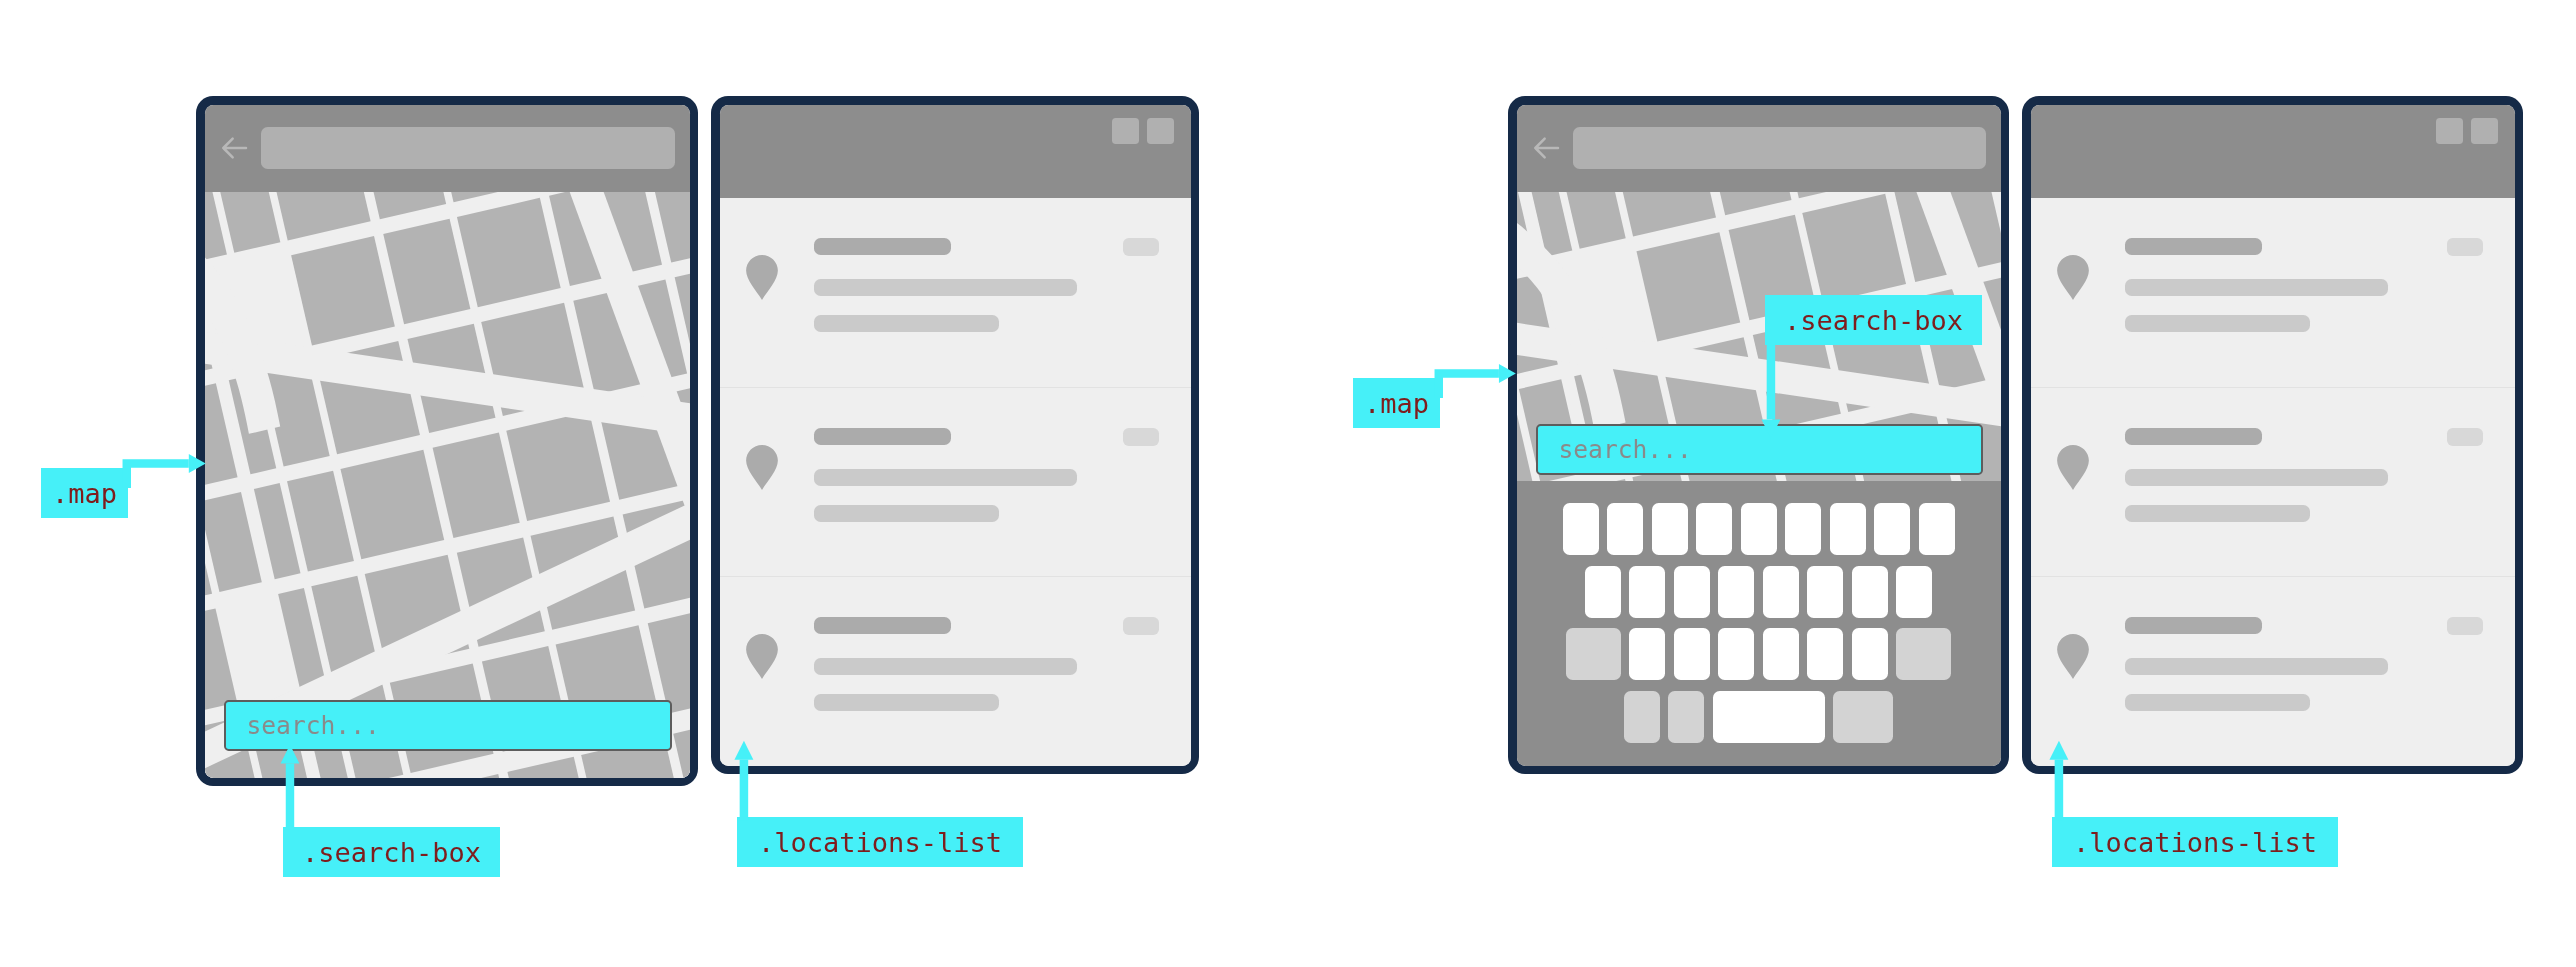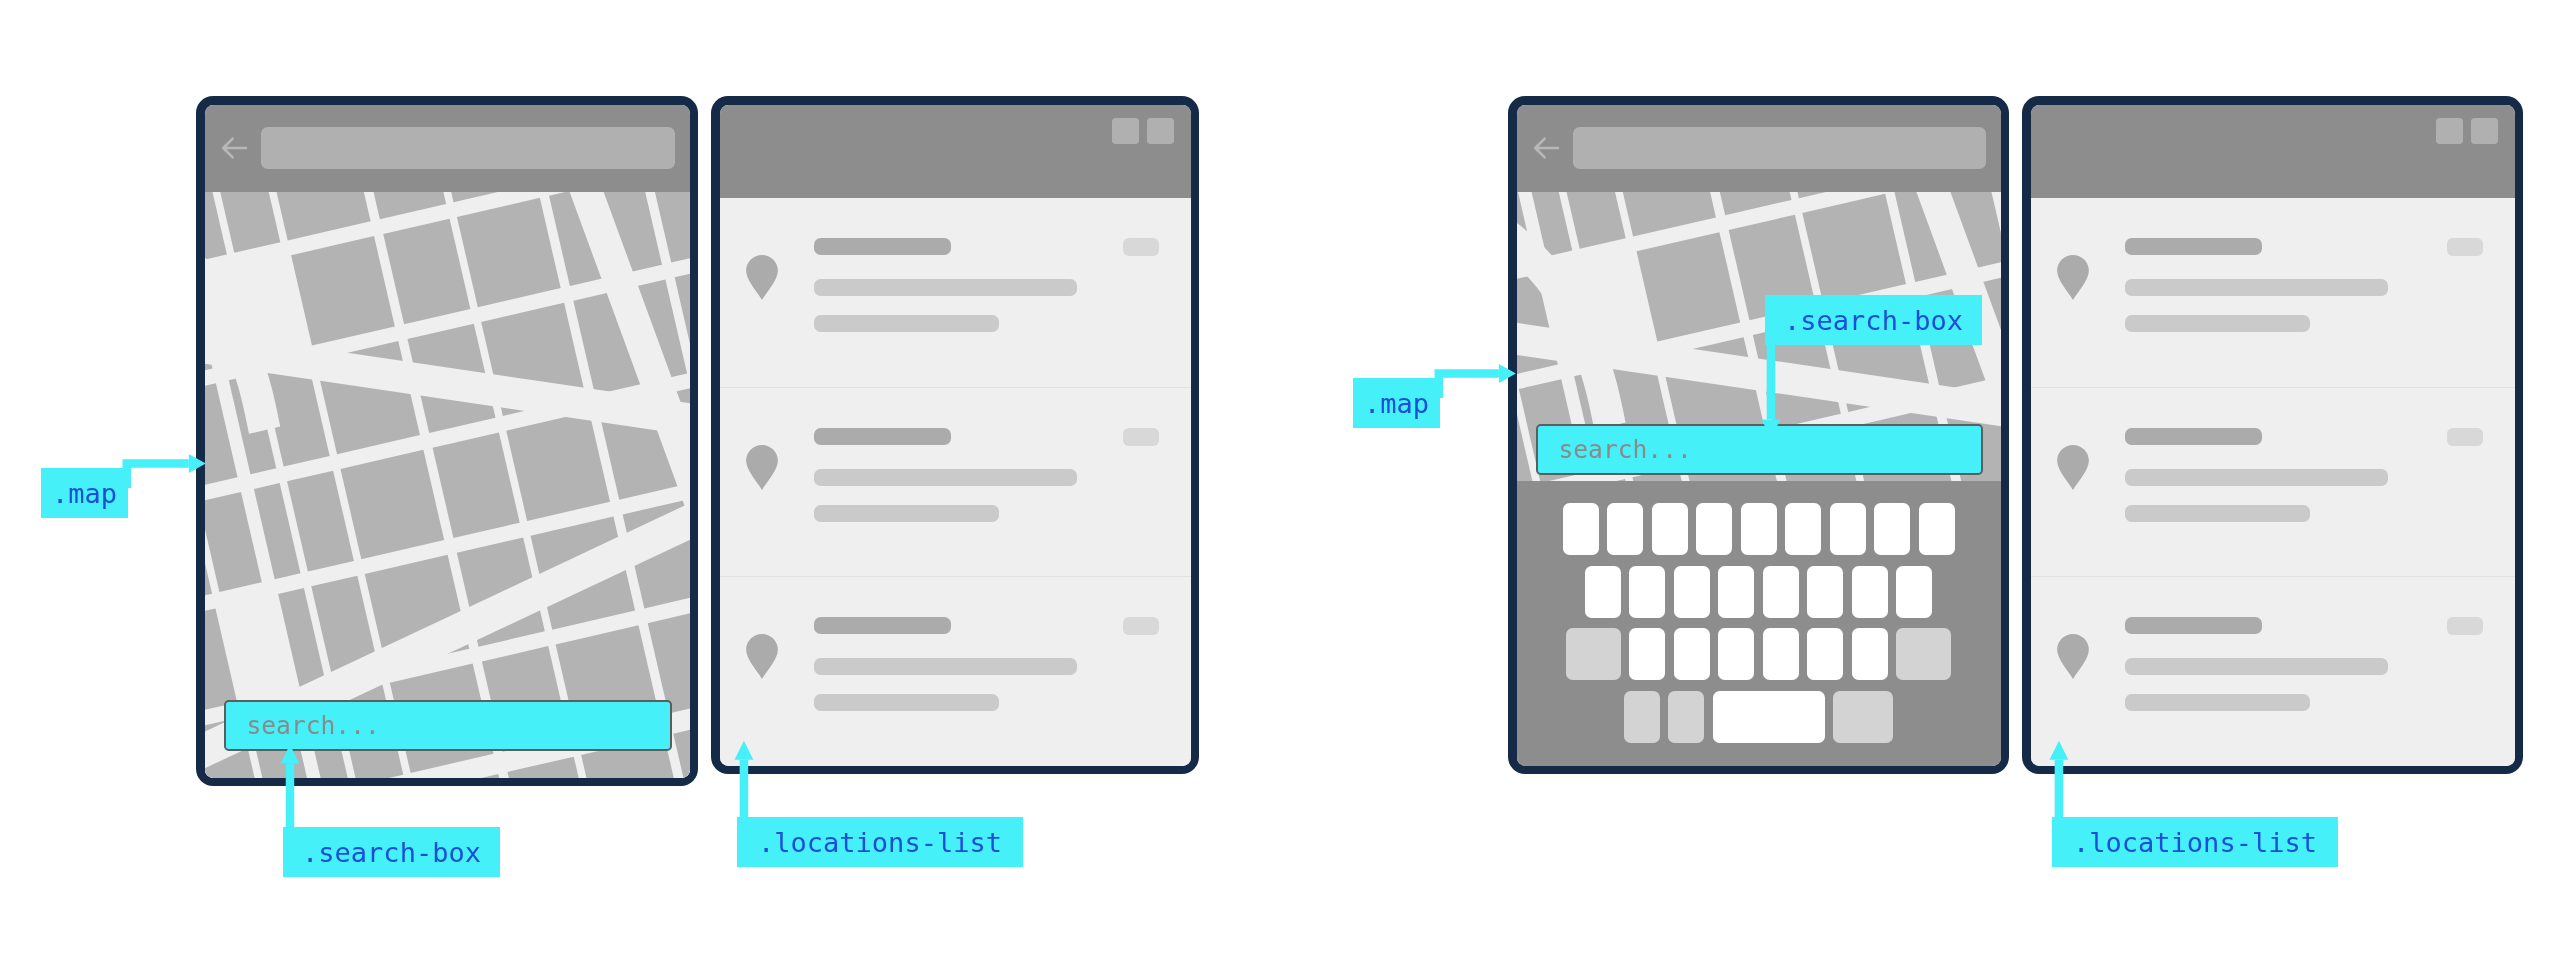--- a/index.html
+++ b/index.html
@@ -81,21 +81,21 @@
   .loc-lines { position: absolute; }
   .bar { border-radius: 6.6px; }
   .bar.title { background: #ababab; }
   .bar.sub   { background: #cacaca; }
   .badge { position: absolute; background: #d8d8d8; border-radius: 5.7px; }
 
   
   .tag {
     position: absolute;
     background: #46f0f8;
-    color: #1d4ed8;
+    color: #7f1d1d;
     font-family: "DejaVu Sans Mono", "Liberation Mono", monospace;
     display: flex; align-items: center; justify-content: center;
     white-space: nowrap;
     line-height: 1;
   }
   .leader { position: absolute; }
   .leader svg { display: block; overflow: visible; }
 </style>
 </head>
 <body>

